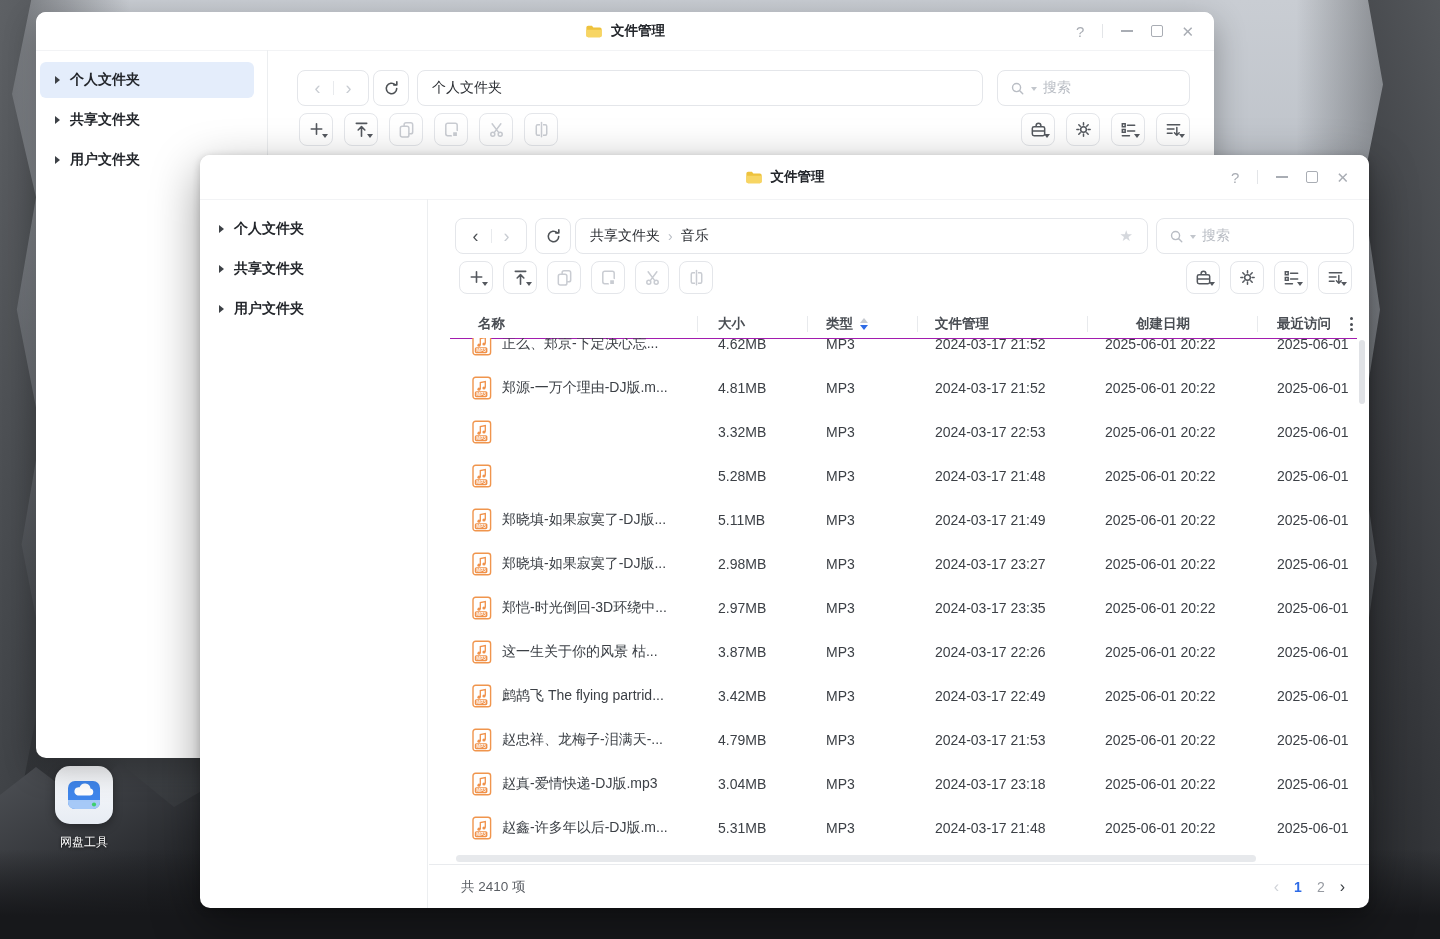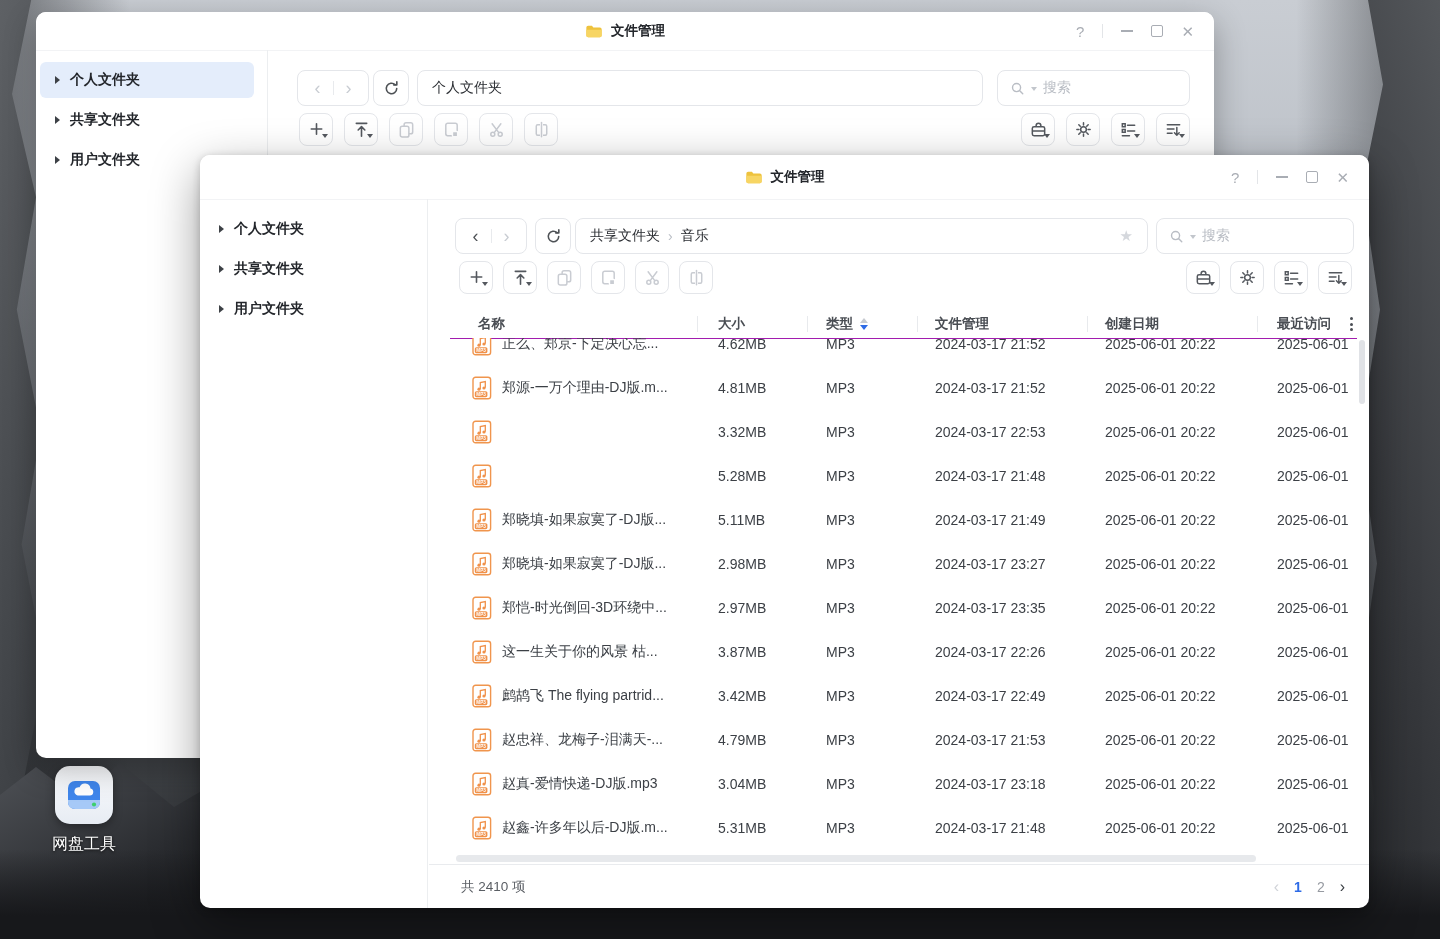--- a/index.html
+++ b/index.html
@@ -19,21 +19,21 @@
   .rock-bl{left:0;bottom:0;width:300px;height:200px;
     background:linear-gradient(150deg,#53565b,#2a2c30 55%,#121315);
     clip-path:polygon(0 28%,12% 14%,26% 30%,40% 12%,58% 34%,74% 20%,90% 42%,100% 30%,100% 100%,0 100%);}
   .rock-bottom{left:0;bottom:0;width:100%;height:90px;
     background:linear-gradient(180deg,rgba(23,24,27,0),#17181b 75%);}
   
   .shortcut{position:absolute;left:44px;top:766px;width:80px;text-align:center;cursor:pointer;}
   .shortcut-icon{width:58px;height:58px;margin:0 auto;border-radius:15px;
     background:linear-gradient(180deg,#fbfcfe,#e7ecf3);box-shadow:0 3px 10px rgba(0,0,0,.35);
     display:flex;align-items:center;justify-content:center;}
-  .shortcut-label{margin-top:10px;font-size:16px;color:#fff;text-shadow:0 1px 3px rgba(0,0,0,.85);}
+  .shortcut-label{margin-top:10px;font-size:12px;color:#fff;text-shadow:0 1px 3px rgba(0,0,0,.85);}
   
   .window{position:absolute;background:#fff;border-radius:10px;color:#2b2e33;font-size:14px;}
   .win-bg{left:36px;top:12px;width:1178px;height:746px;box-shadow:0 10px 32px rgba(0,0,0,.3);}
   .win-fg{left:200px;top:155px;width:1169px;height:753px;box-shadow:0 16px 48px rgba(0,0,0,.4),0 2px 8px rgba(0,0,0,.2);}
   .titlebar{position:absolute;left:0;right:0;top:0;display:flex;align-items:center;justify-content:center;
     border-bottom:1px solid #f2f3f5;border-radius:10px 10px 0 0;background:#fff;}
   .win-bg .titlebar{height:38px;} .win-fg .titlebar{height:44px;}
   .title{display:flex;align-items:center;gap:8px;font-size:13.5px;font-weight:700;color:#23262b;}
   .controls{position:absolute;right:20px;top:0;bottom:0;display:flex;align-items:center;gap:18px;color:#a9adb4;}
   .wc{display:flex;align-items:center;justify-content:center;cursor:pointer;font-size:15px;line-height:1;}
@@ -406,21 +406,21 @@
         <span class="hcell" style="left:376px">
           <span>类型</span>
           <span class="sorters">
               <i class="s-up"></i>
               <i class="s-down"></i>
             </span>
         </span>
         <span class="hsep" style="left:467px"></span>
         <span class="hcell" style="left:485px">文件管理</span>
         <span class="hsep" style="left:637px"></span>
-        <span class="hcell" style="left:655px">创建日期</span>
+        <span class="hcell" style="left:686px">创建日期</span>
         <span class="hsep" style="left:807px"></span>
         <span class="hcell" style="left:827px">最近访问</span>
         <span class="kebab">
             <i></i>
             <i></i>
             <i></i>
           </span>
       </div>
 
       <div class="rows-viewport">

